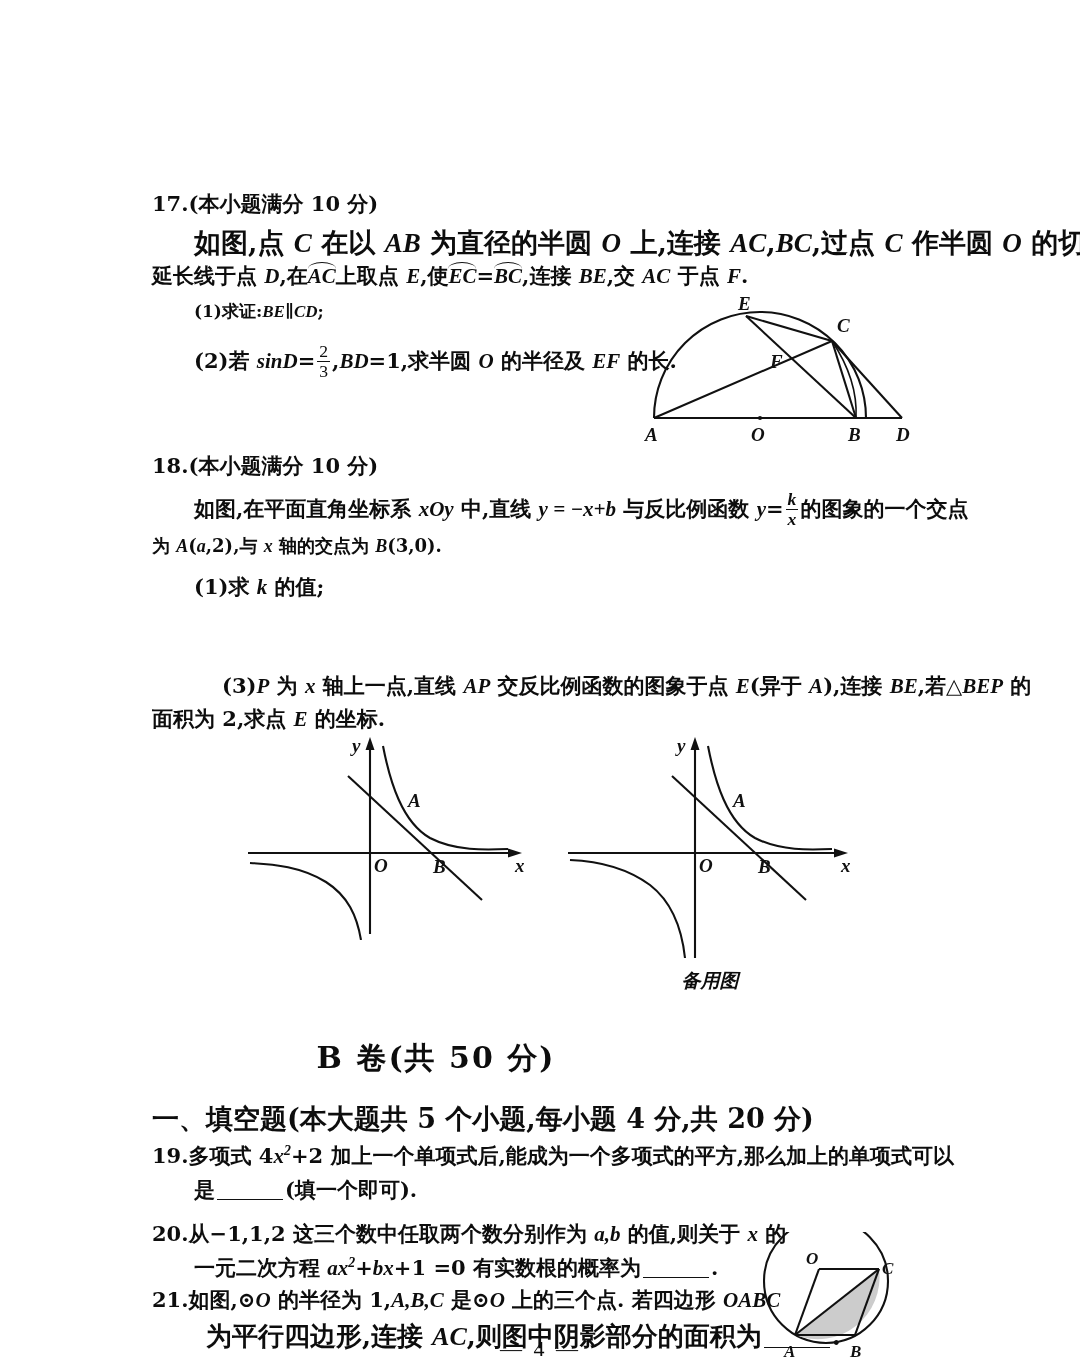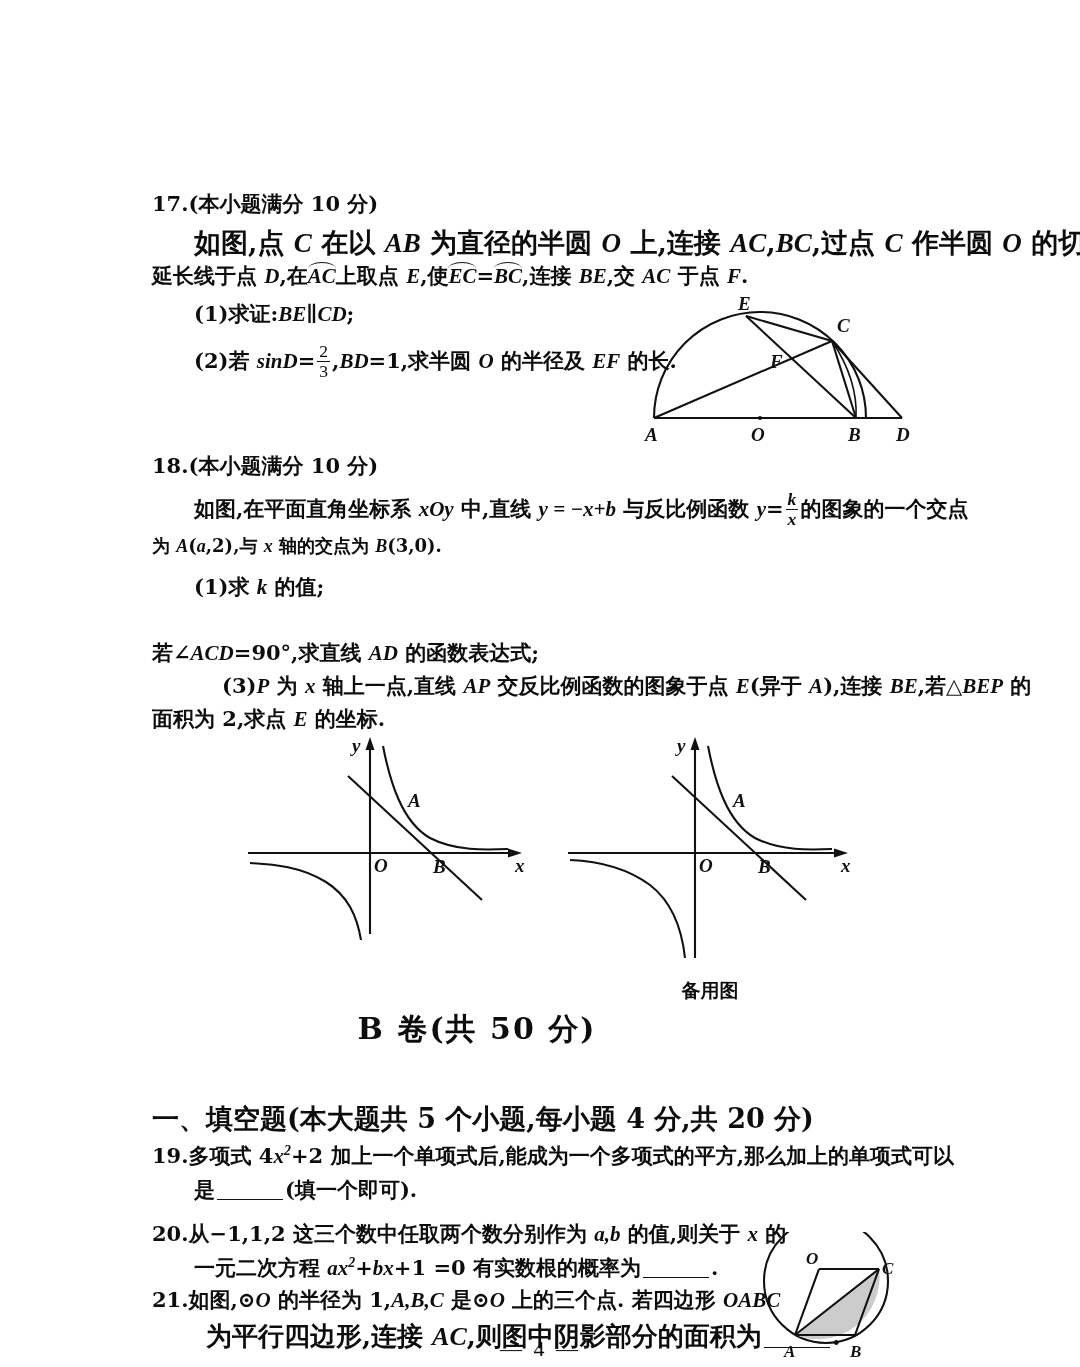--- a/index.html
+++ b/index.html
@@ -113,21 +113,21 @@
       <span style="display:inline-block;width:42px;"></span><span class="cn">如图,点 </span><span class="it">C</span><span class="cn"> 在以 </span><span class="it">AB</span><span class="cn"> 为直径的半圆 </span><span class="it">O</span><span class="cn"> 上,连接 </span><span class="it">AC</span><span class="cn">,</span><span class="it">BC</span><span class="cn">,过点 </span><span class="it">C</span><span class="cn"> 作半圆 </span><span class="it">O</span><span class="cn"> 的切线,交 </span><span class="it">AB</span><span class="cn"> 的</span>
     </span>
   </div>
 
   <div class="blk" style="left:152px; top:264px; font-size:21px;">
     <span class="ln">
       <span class="cn">延长线于点 </span><span class="it">D</span><span class="cn">,在</span><span class="it arcv">AC</span><span class="cn">上取点 </span><span class="it">E</span><span class="cn">,使</span><span class="it arcv">EC</span><span class="cn">=</span><span class="it arcv">BC</span><span class="cn">,连接 </span><span class="it">BE</span><span class="cn">,交 </span><span class="it">AC</span><span class="cn"> 于点 </span><span class="it">F</span><span class="cn">.</span>
     </span>
   </div>
 
-  <div class="blk" style="left:194px; top:302px; font-size:21px;">
+  <div class="blk" style="left:194px; top:302px; font-size:17px;">
     <span class="ln">
       <span class="cn">(1)求证:</span><span class="it">BE∥CD</span><span class="cn">;</span>
     </span>
   </div>
 
   <div class="blk" style="left:194px; top:342px; font-size:21px;">
     <span class="ln">
       <span class="cn">(2)若 </span><span class="it">sinD</span><span class="cn">=</span><span class="frac"><span class="top num">2</span><span class="bot num">3</span></span><span class="cn">,</span><span class="it">BD</span><span class="cn">=1,求半圆 </span><span class="it">O</span><span class="cn"> 的半径及 </span><span class="it">EF</span><span class="cn"> 的长.</span>
     </span>
   </div>
@@ -179,25 +179,20 @@
     </span>
   </div>
 
   <div class="blk" style="left:194px; top:575px; font-size:21px;">
     <span class="ln">
       <span class="cn">(1)求 </span><span class="it">k</span><span class="cn"> 的值;</span>
     </span>
   </div>
 
 
-  <div class="blk" style="left:152px; top:641px; font-size:21px;">
-    <span class="ln">
-      <span class="cn">若∠</span><span class="it">ACD</span><span class="cn">=90°,求直线 </span><span class="it">AD</span><span class="cn"> 的函数表达式;</span>
-    </span>
-  </div>
 
   <div class="blk" style="left:194px; top:674px; font-size:21px;margin-left:28px;">
     <span class="ln">
       <span class="cn">(3)</span><span class="it">P</span><span class="cn"> 为 </span><span class="it">x</span><span class="cn"> 轴上一点,直线 </span><span class="it">AP</span><span class="cn"> 交反比例函数的图象于点 </span><span class="it">E</span><span class="cn">(异于 </span><span class="it">A</span><span class="cn">),连接 </span><span class="it">BE</span><span class="cn">,若△</span><span class="it">BEP</span><span class="cn"> 的</span>
     </span>
   </div>
 
   <div class="blk" style="left:152px; top:707px; font-size:21px;">
     <span class="ln">
       <span class="cn">面积为 2,求点 </span><span class="it">E</span><span class="cn"> 的坐标.</span>
@@ -235,24 +230,24 @@
       <polygon points="135,7 130.5,20 139.5,20" fill="#111"></polygon>
       <path d="M 148 16 C 155 52, 167 92, 195 108 C 220 121, 250 120, 272 119" fill="none" stroke="#111" stroke-width="2.1"></path>
       <path d="M 10 130 C 36 131, 64 136, 90 155 C 112 172, 122 200, 125 228" fill="none" stroke="#111" stroke-width="2.1"></path>
       <line x1="112" y1="46" x2="246" y2="170" stroke="#111" stroke-width="2.1"></line>
       <text x="117" y="22" font-family="Liberation Serif, serif" font-style="italic" font-weight="700" font-size="19" fill="#111">y</text>
       <text x="281" y="142" font-family="Liberation Serif, serif" font-style="italic" font-weight="700" font-size="19" fill="#111">x</text>
       <text x="139" y="142" font-family="Liberation Serif, serif" font-style="italic" font-weight="700" font-size="19" fill="#111">O</text>
       <text x="173" y="77" font-family="Liberation Serif, serif" font-style="italic" font-weight="700" font-size="19" fill="#111">A</text>
       <text x="198" y="143" font-family="Liberation Serif, serif" font-style="italic" font-weight="700" font-size="19" fill="#111">B</text>
     </svg>
-    <div class="figcap" style="width:300px; font-size:19px; margin-top:18px;">备用图</div>
-  </div>
-
-  <div class="blk" style="left:0px; top:1009px; width:872px; text-align:center;margin-left:41px;">
+    <div class="figcap" style="width:300px; font-size:19px; margin-top:8px;font-style:italic;">备用图</div>
+  </div>
+
+  <div class="blk" style="left:0px; top:1038px; width:872px; text-align:center;">
     <span class="bvol">B 卷(共 50 分)</span>
   </div>
 
   <div class="blk" style="left:152px; top:1104px; font-size:27px;">
     <span class="ln">
       <span class="secthead">一、填空题</span><span class="cn">(本大题共 5 个小题,每小题 4 分,共 20 分)</span>
     </span>
   </div>
 
   <div class="blk" style="left:152px; top:1144px; font-size:21px;">

